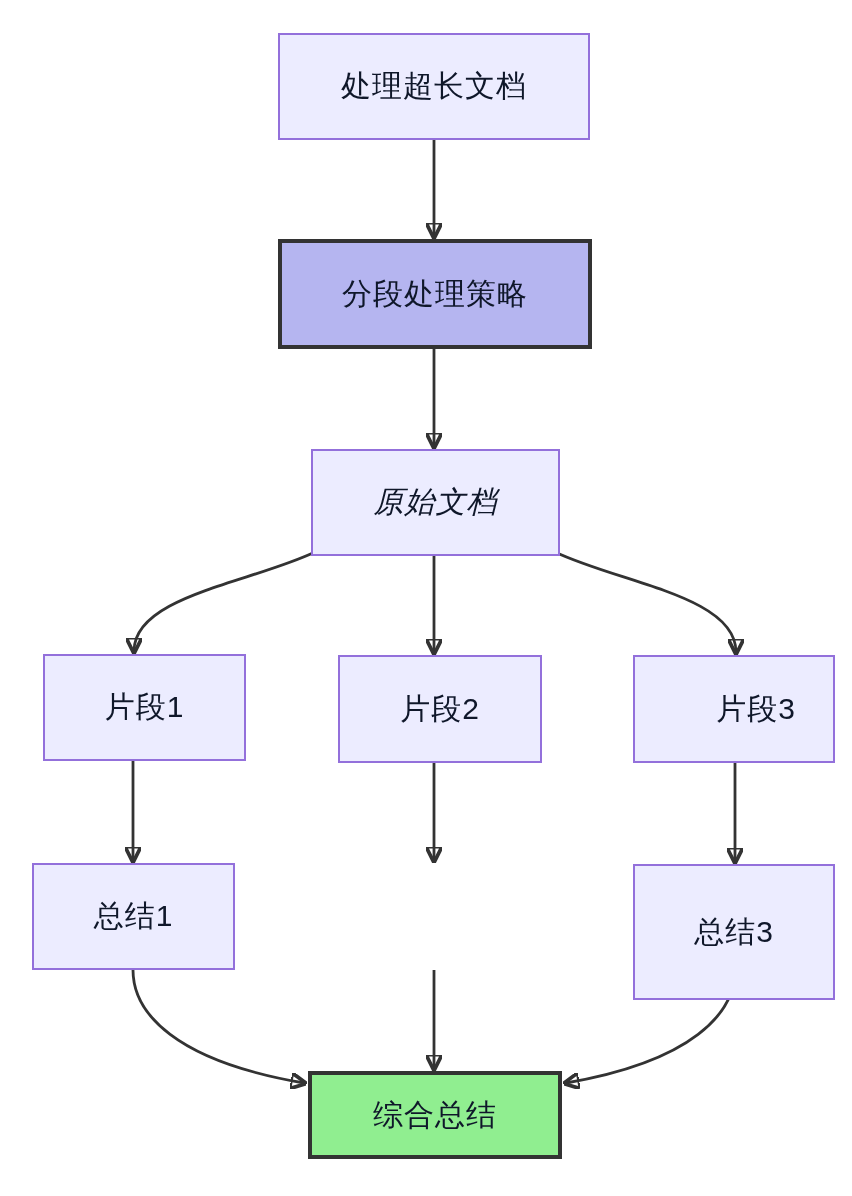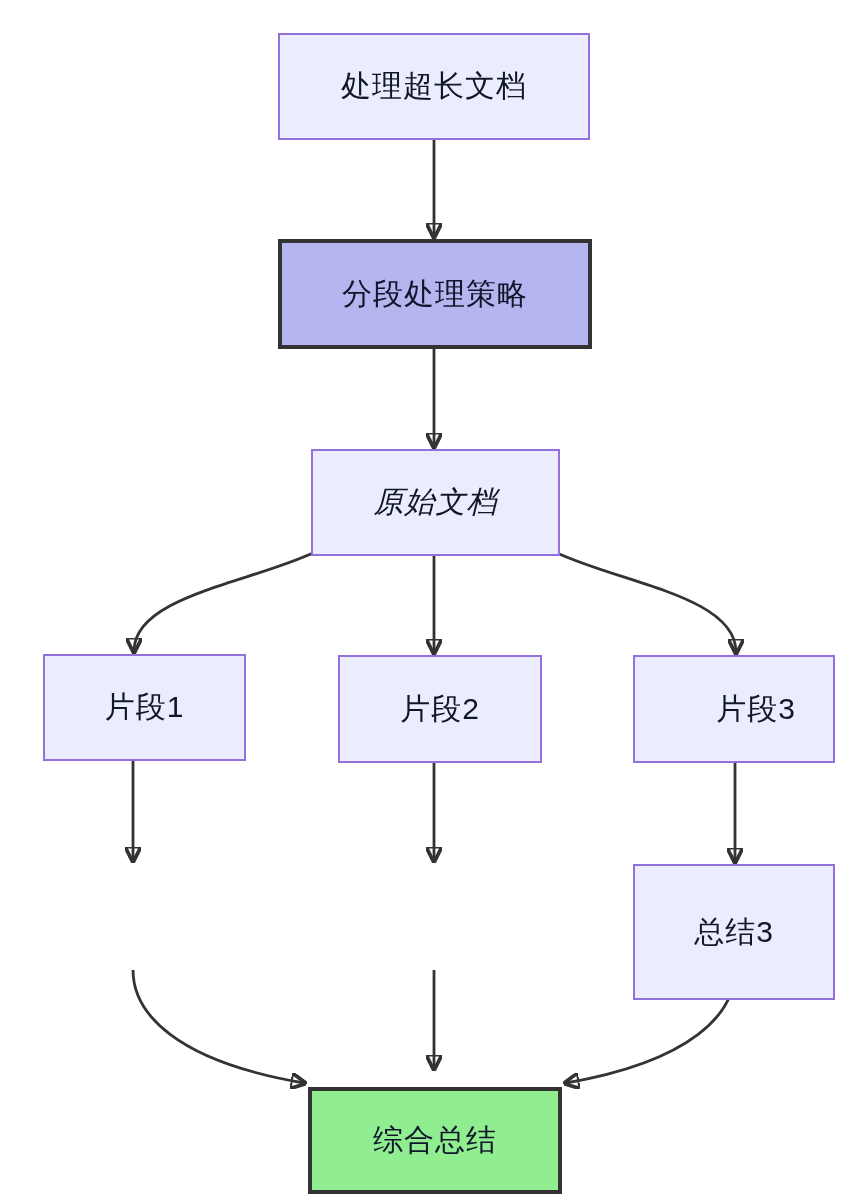--- a/index.html
+++ b/index.html
@@ -82,19 +82,20 @@
   <div class="node node--emphasis" style="left:278px; top:239px; width:314px; height:110px;">分段处理策略</div>
 
   <div class="node" style="left:311px; top:449px; width:249px; height:107px;font-style:italic;">原始文档</div>
 
   <div class="node" style="left:32px;  top:654px; width:203px; height:107px;margin-left:11px;">片段1</div>
 
   <div class="node" style="left:332px; top:655px; width:204px; height:108px;margin-left:6px;">片段2</div>
 
   <div class="node" style="left:633px; top:655px; width:202px; height:108px;padding-left:44px;">片段3</div>
 
+  <div class="node" style="left:32px;  top:863px; width:203px; height:107px;">总结1</div>
 
 
   <div class="node" style="left:633px; top:864px; width:202px; height:136px;">总结3</div>
 
-  <div class="node node--final" style="left:308px; top:1071px; width:254px; height:107px;margin-top:16px;">综合总结</div>
+  <div class="node node--final" style="left:308px; top:1071px; width:254px; height:88px;">综合总结</div>
 
 </div>
 
 </body></html>

